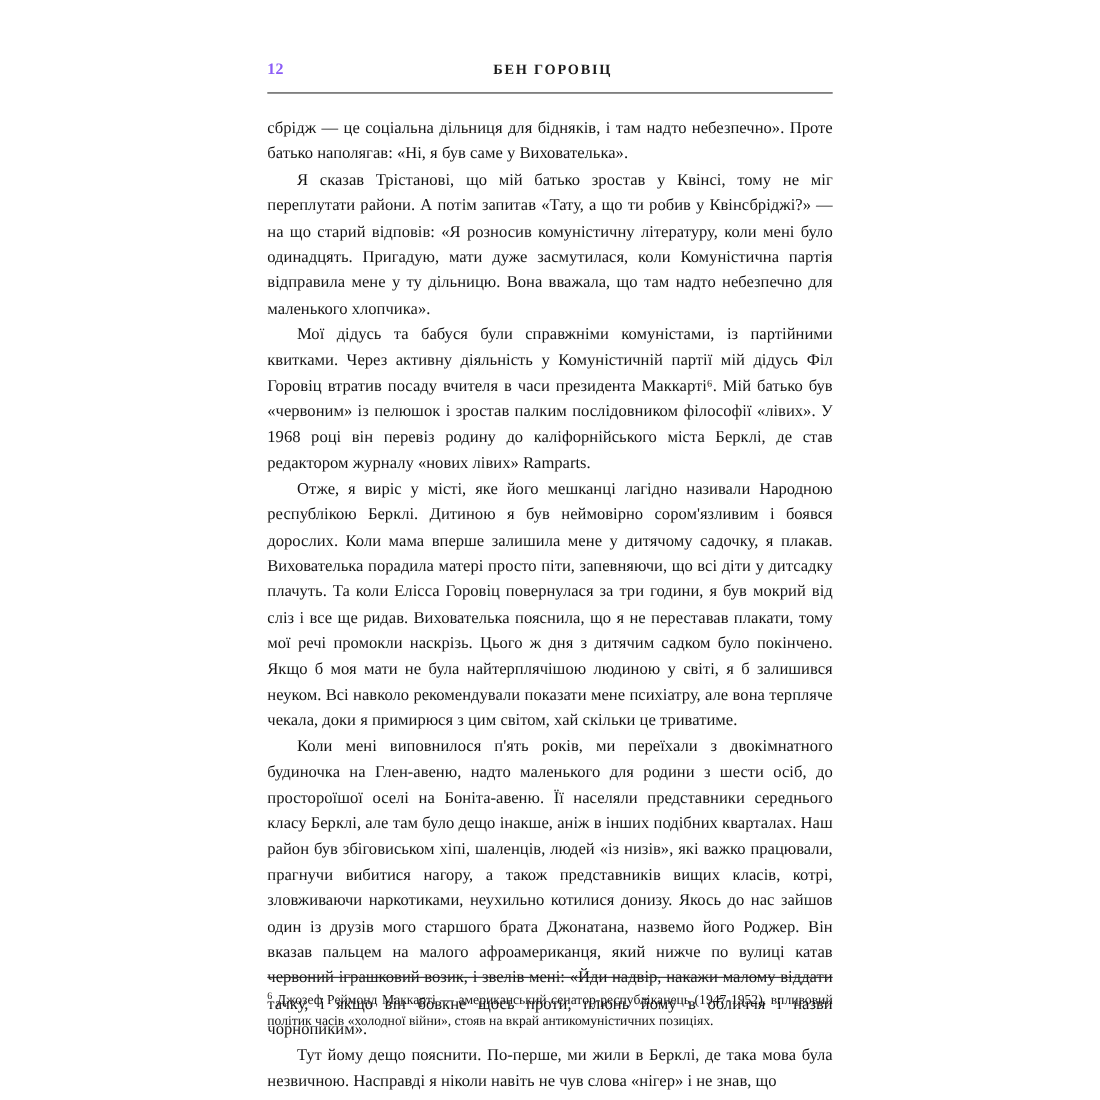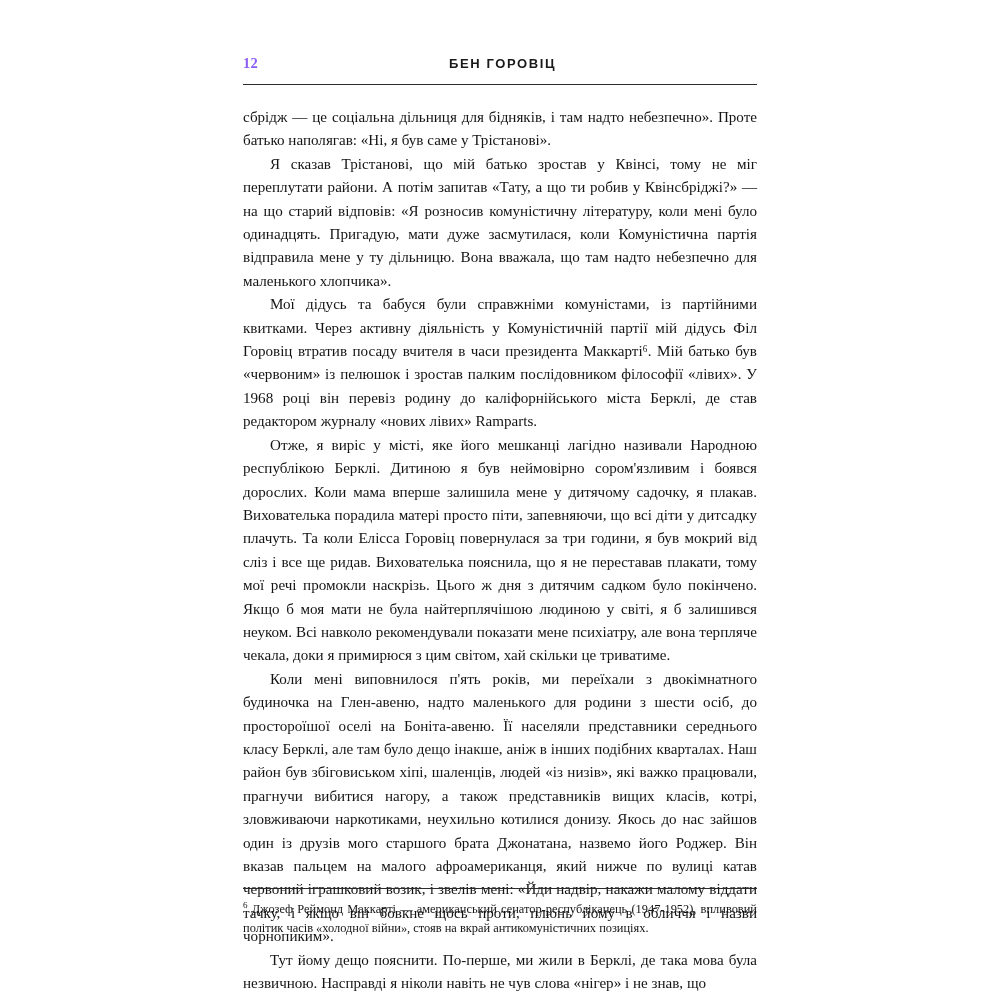--- a/index.html
+++ b/index.html
@@ -36,21 +36,21 @@
     font-family: "Liberation Serif", serif;
     font-size: 14.5px;
     font-weight: bold;
     letter-spacing: 0.2px;
     color: #8b5cf6;
     width: 60px;
   }
   .head-title {
     flex: 1;
     text-align: center;
-    font-family: Liberation Sans, sans-serif;
+    font-family: Liberation Serif, serif;
     font-size: 13px;
     font-weight: bold;
     letter-spacing: 1.6px;
     color: #1a1a1a;
     margin-left: -55px;
   }
   .head-rule {
     margin-top: 7px;
     border-top: 1px solid #2b2b2b;
     width: 514px;
@@ -101,21 +101,21 @@
 
   <div class="page-inner">
 
     <div class="running-head">
       <div class="folio">12</div>
       <div class="head-title">БЕН ГОРОВІЦ</div>
     </div>
     <div class="head-rule"></div>
 
     <div class="body-text">
-      <p class="noindent">сбрідж — це соціальна дільниця для бідняків, і там надто небезпечно». Проте батько наполягав: «Ні, я був саме у Трістанові».</p>
+      <p class="noindent">сбрідж — це соціальна дільниця для бідняків, і там надто небезпечно». Проте батько наполягав: «Ні, я був саме у Вихователька».</p>
       <p>Я сказав Трістанові, що мій батько зростав у Квінсі, тому не міг переплутати райони. А потім запитав «Тату, а що ти робив у Квінсбріджі?» — на що старий відповів: «Я розносив комуністичну літературу, коли мені було одинадцять. Пригадую, мати дуже засмутилася, коли Комуністична партія відправила мене у ту дільницю. Вона вважала, що там надто небезпечно для маленького хлопчика».</p>
       <p>Мої дідусь та бабуся були справжніми комуністами, із партійними квитками. Через активну діяльність у Комуністичній партії мій дідусь Філ Горовіц втратив посаду вчителя в часи президента Маккарті⁶. Мій батько був «червоним» із пелюшок і зростав палким послідовником філософії «лівих». У 1968 році він перевіз родину до каліфорнійського міста Берклі, де став редактором журналу «нових лівих» Ramparts.</p>
       <p>Отже, я виріс у місті, яке його мешканці лагідно називали Народною республікою Берклі. Дитиною я був неймовірно сором'язливим і боявся дорослих. Коли мама вперше залишила мене у дитячому садочку, я плакав. Вихователька порадила матері просто піти, запевняючи, що всі діти у дитсадку плачуть. Та коли Елісса Горовіц повернулася за три години, я був мокрий від сліз і все ще ридав. Вихователька пояснила, що я не переставав плакати, тому мої речі промокли наскрізь. Цього ж дня з дитячим садком було покінчено. Якщо б моя мати не була найтерплячішою людиною у світі, я б залишився неуком. Всі навколо рекомендували показати мене психіатру, але вона терпляче чекала, доки я примирюся з цим світом, хай скільки це триватиме.</p>
       <p>Коли мені виповнилося п'ять років, ми переїхали з двокімнатного будиночка на Глен-авеню, надто маленького для родини з шести осіб, до простороїшої оселі на Боніта-авеню. Її населяли представники середнього класу Берклі, але там було дещо інакше, аніж в інших подібних кварталах. Наш район був збіговиськом хіпі, шаленців, людей «із низів», які важко працювали, прагнучи вибитися нагору, а також представників вищих класів, котрі, зловживаючи наркотиками, неухильно котилися донизу. Якось до нас зайшов один із друзів мого старшого брата Джонатана, назвемо його Роджер. Він вказав пальцем на малого афроамериканця, який нижче по вулиці катав червоний іграшковий возик, і звелів мені: «Йди надвір, накажи малому віддати тачку, і якщо він бовкне щось проти, плюнь йому в обличчя і назви чорнопиким».</p>
       <p>Тут йому дещо пояснити. По-перше, ми жили в Берклі, де така мова була незвичною. Насправді я ніколи навіть не чув слова «нігер» і не знав, що</p>
     </div>
 
   </div>
 
   <div class="footnote-wrap">

